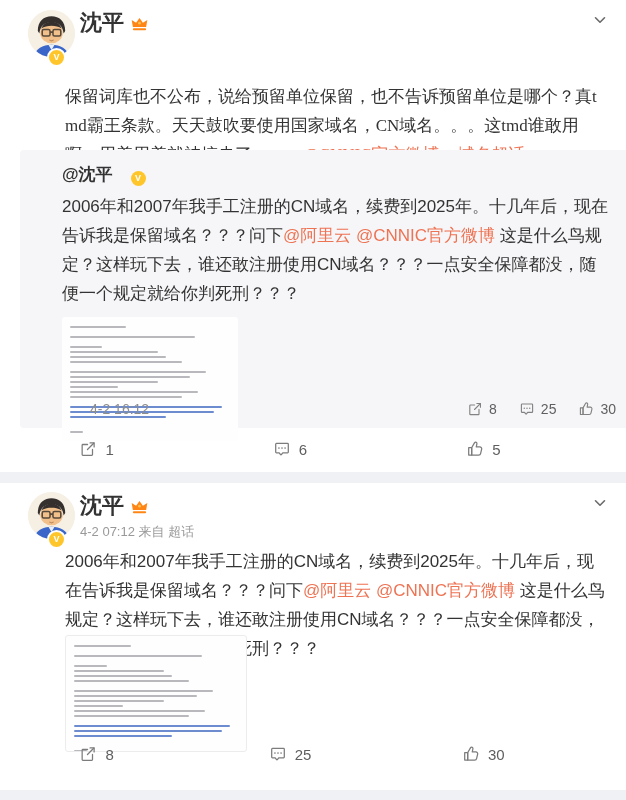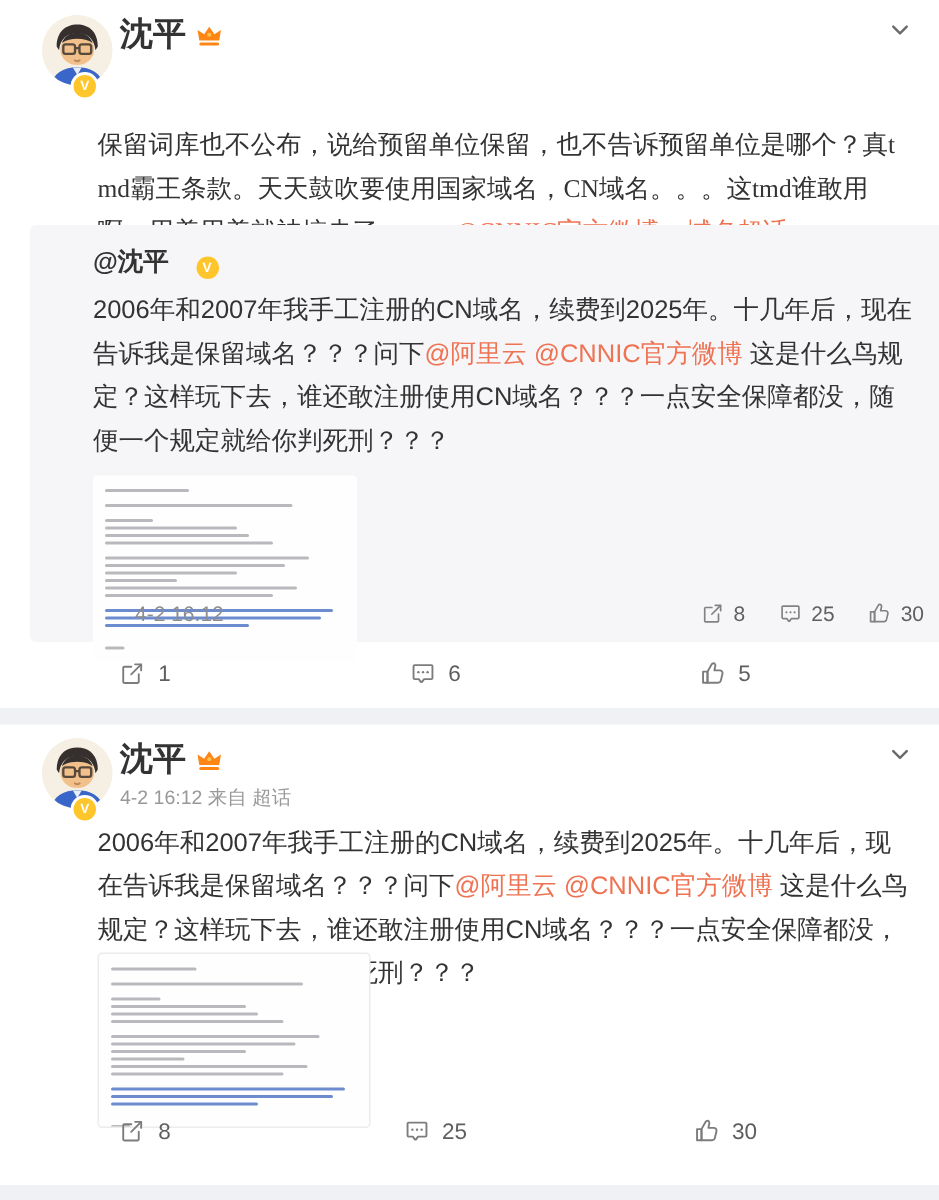--- a/index.html
+++ b/index.html
@@ -221,21 +221,21 @@
           <use href="#icon-avatar"></use>
         </svg>
     </div>
     <div class="v-badge-av" style="top:47px">V</div>
     <div class="author-line">
       <span class="author-name">沈平</span>
       <svg class="crown">
           <use href="#icon-crown"></use>
         </svg>
     </div>
-    <div class="meta">4-2 16:12 来自 超话</div>
+    <div class="meta">4-2 07:12 来自 超话</div>
     <svg class="chevron">
         <use href="#icon-chevron"></use>
       </svg>
 
     <div class="post-text"><span class="seg-text">2006年和2007年我手工注册的CN域名，续费到2025年。十几年后，现在告诉我是保留域名？？？问下</span><span class="seg-link">@阿里云</span><span class="seg-text"> </span><span class="seg-link">@CNNIC官方微博</span><span class="seg-text"> 这是什么鸟规定？这样玩下去，谁还敢注册使用CN域名？？？一点安全保障都没，随便一个规定就给你判死刑？？？</span></div>
 
     <div class="attach-card">
         <div class="fl" style="width: 35%;"></div>
         <div class="fl-gap"></div>
         <div class="fl" style="width: 78%;"></div>

